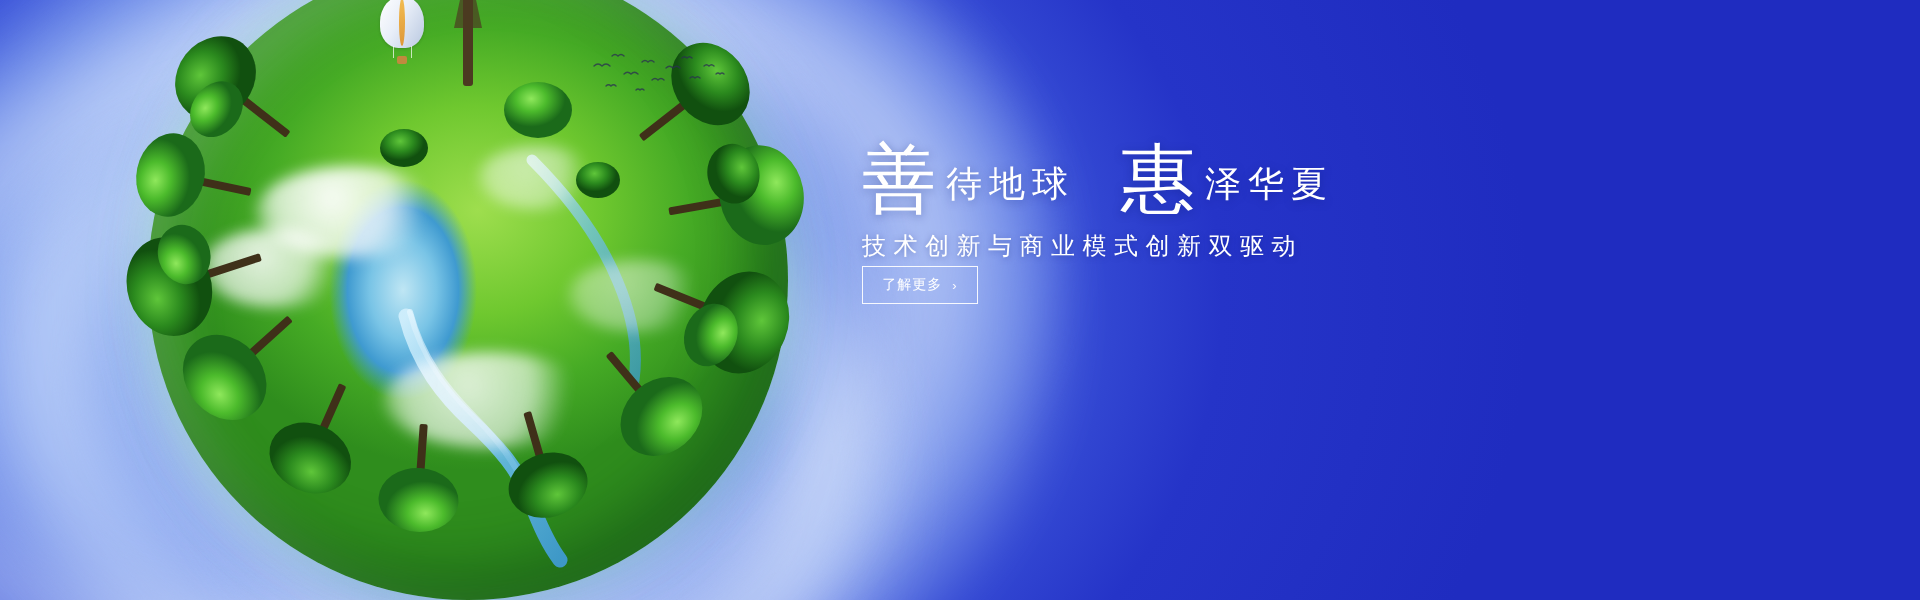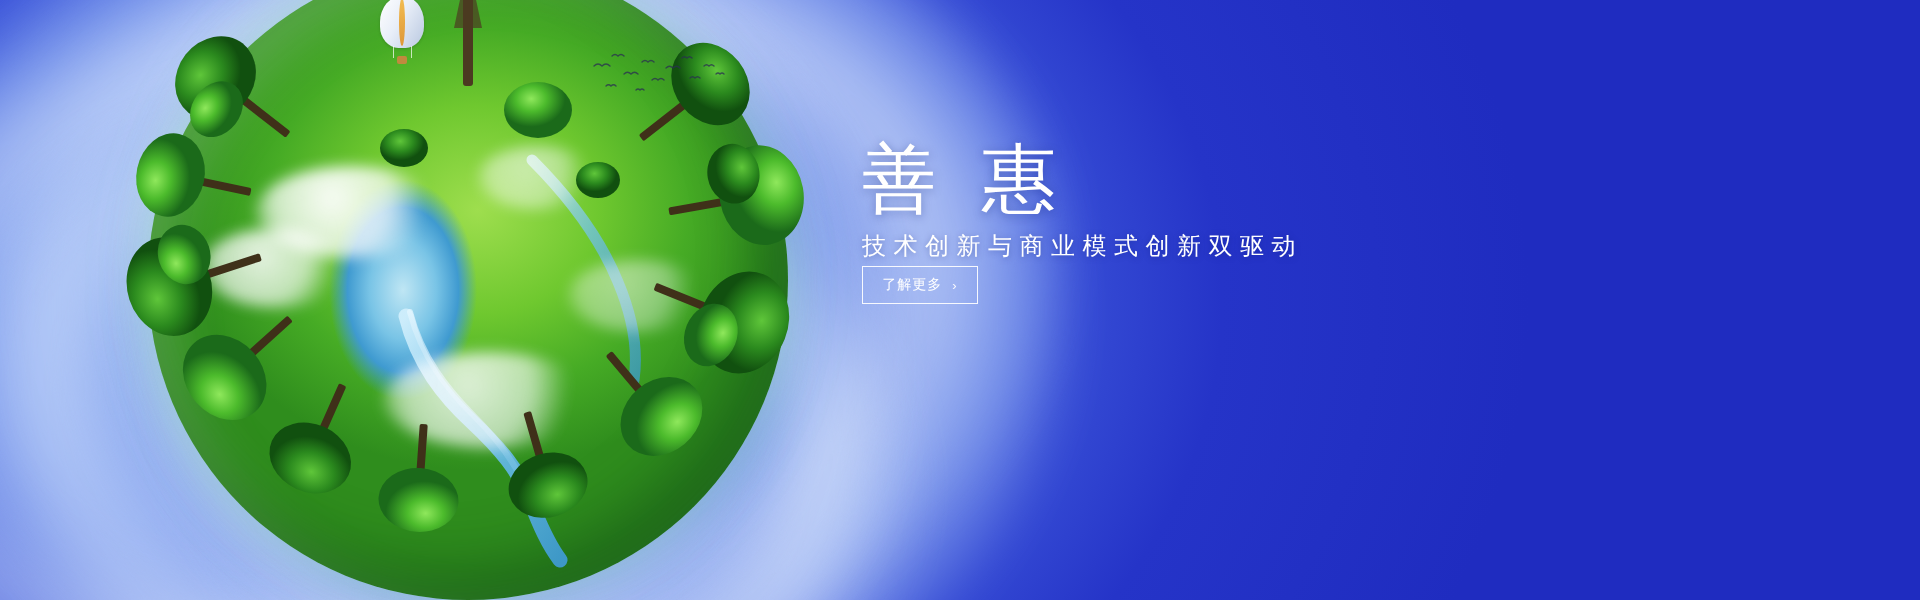--- a/index.html
+++ b/index.html
@@ -379,22 +379,24 @@
       <path d="M126 26 q2 -2 4 0 q2 -2 4 0"></path>
       <path d="M16 38 q2.5 -2.5 5 0 q2.5 -2.5 5 0"></path>
       <path d="M46 42 q2 -2 4 0 q2 -2 4 0"></path>
     </g>
   </svg>
 
   <div class="content">
 
     <h1 class="headline">
       <span class="hl-big">善</span>
+      <span class="hl-small">待地球</span>
       <span class="hl-gap"></span>
       <span class="hl-big">惠</span>
+      <span class="hl-small">泽华夏</span>
     </h1>
 
     <p class="subtitle">技术创新与商业模式创新双驱动</p>
 
 
     <button class="cta">
       <span>了解更多</span>
       <span class="chev">›</span>
     </button>
 

